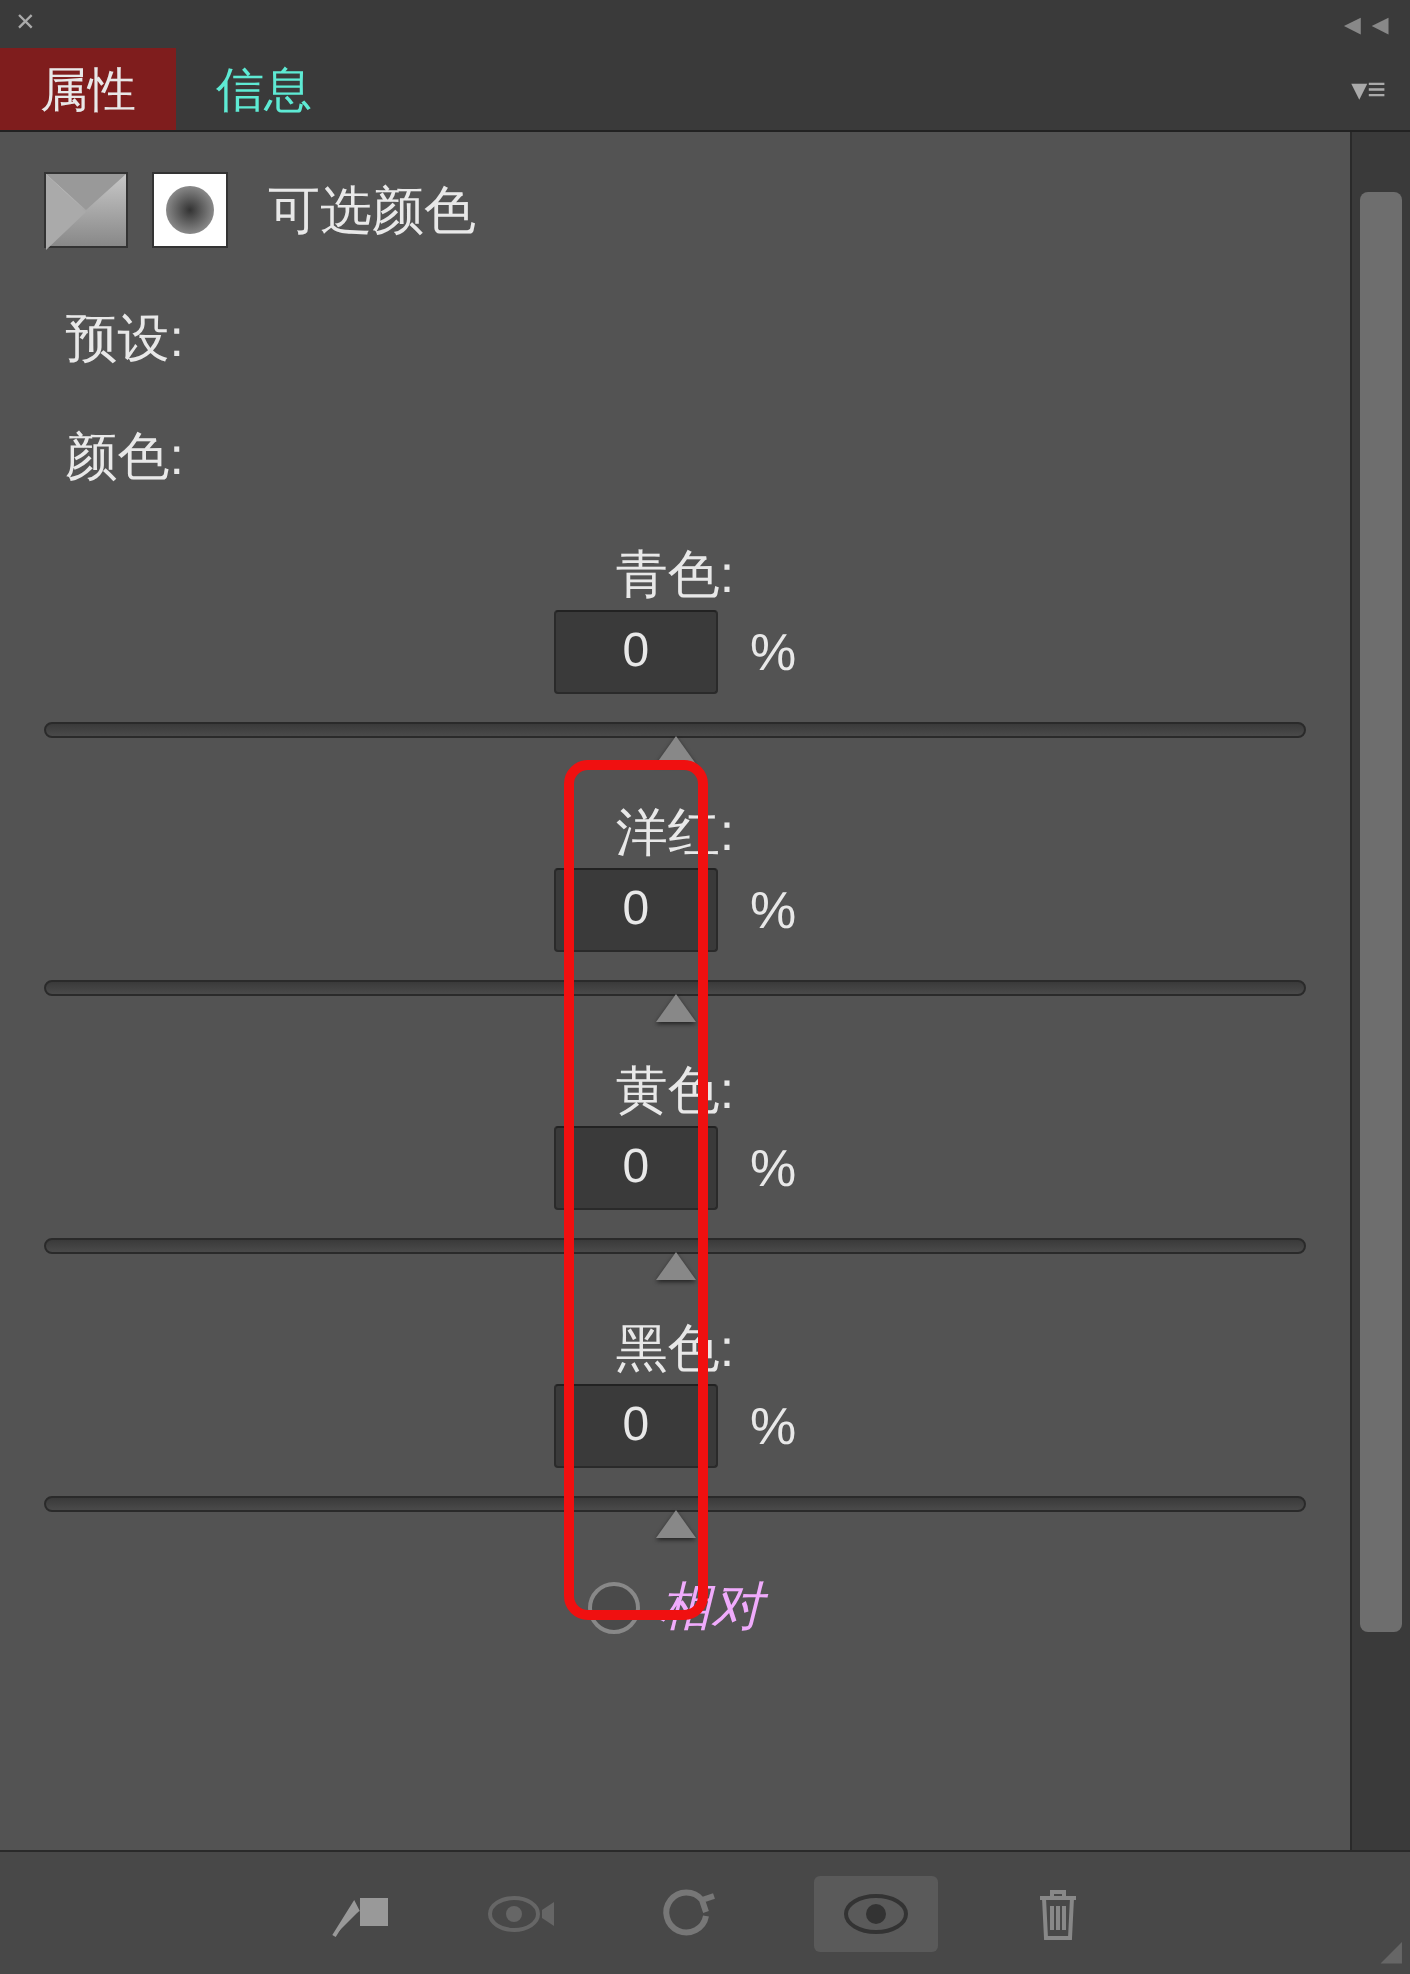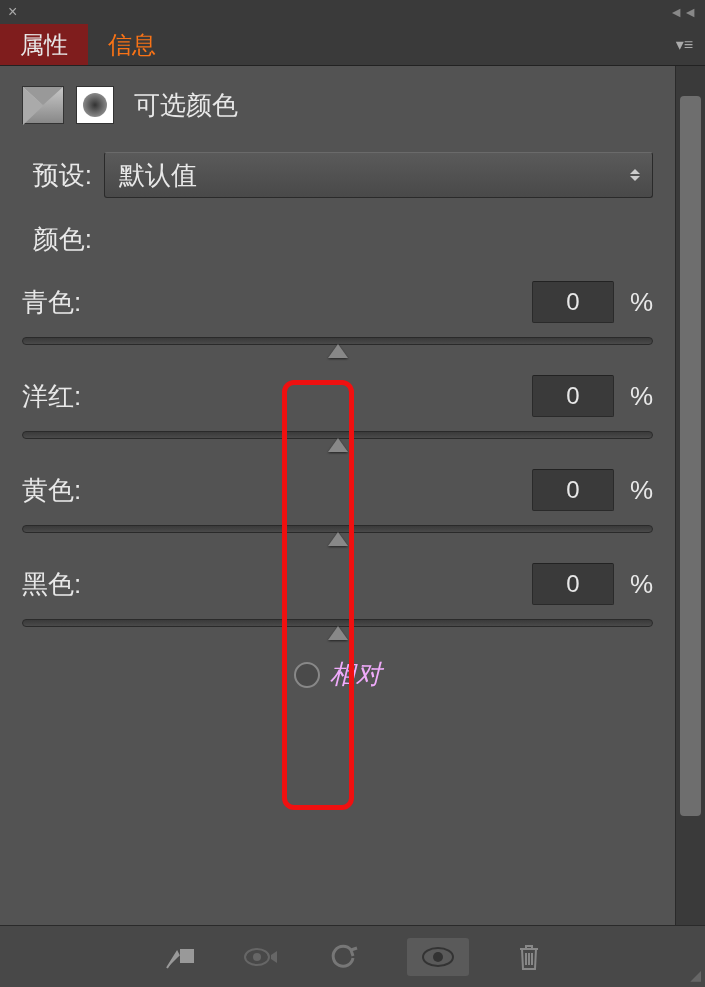--- a/index.html
+++ b/index.html
@@ -37,21 +37,21 @@
     .tabs {
       display: flex;
       align-items: center;
       background: #3a3a3a;
       height: 42px;
       border-bottom: 1px solid #222;
     }
     .tab {
       padding: 8px 20px;
       font-size: 24px;
-      color: #f97316;
+      color: #5eead4;
       cursor: pointer;
       height: 100%;
       display: flex;
       align-items: center;
     }
     .tab.active {
       background: #7f1d1d;
       color: #e8e8e8;
     }
     .tab-menu {
@@ -189,20 +189,21 @@
     }
     .slider-row {
       margin-bottom: 8px;
       position: relative;
     }
     .slider-header {
       display: flex;
       align-items: center;
       justify-content: space-between;
       margin-bottom: 14px;
+      flex-direction: column;
     }
     .slider-label {
       font-size: 26px;
       color: #e8e8e8;
     }
     .slider-value-group {
       display: flex;
       align-items: center;
       gap: 16px;
     }
@@ -337,27 +338,20 @@
       <div class="header-icons">
         <div class="envelope-icon"></div>
         <div class="circle-icon">
           <div class="circle-icon-inner"></div>
         </div>
         <div class="header-title">可选颜色</div>
       </div>
 
       <div class="dropdown-row">
         <div class="dropdown-label">预设:</div>
-        <div class="dropdown">
-          <span class="dropdown-text">默认值</span>
-          <span class="dropdown-arrows">
-            <span class="arrow-up"></span>
-              <span class="arrow-down"></span>
-          </span>
-        </div>
       </div>
 
       <div class="dropdown-row">
         <div class="dropdown-label">颜色:</div>
       </div>
 
       <div class="slider-section">
         <div class="slider-row">
           <div class="slider-header">
             <span class="slider-label">青色:</span>

